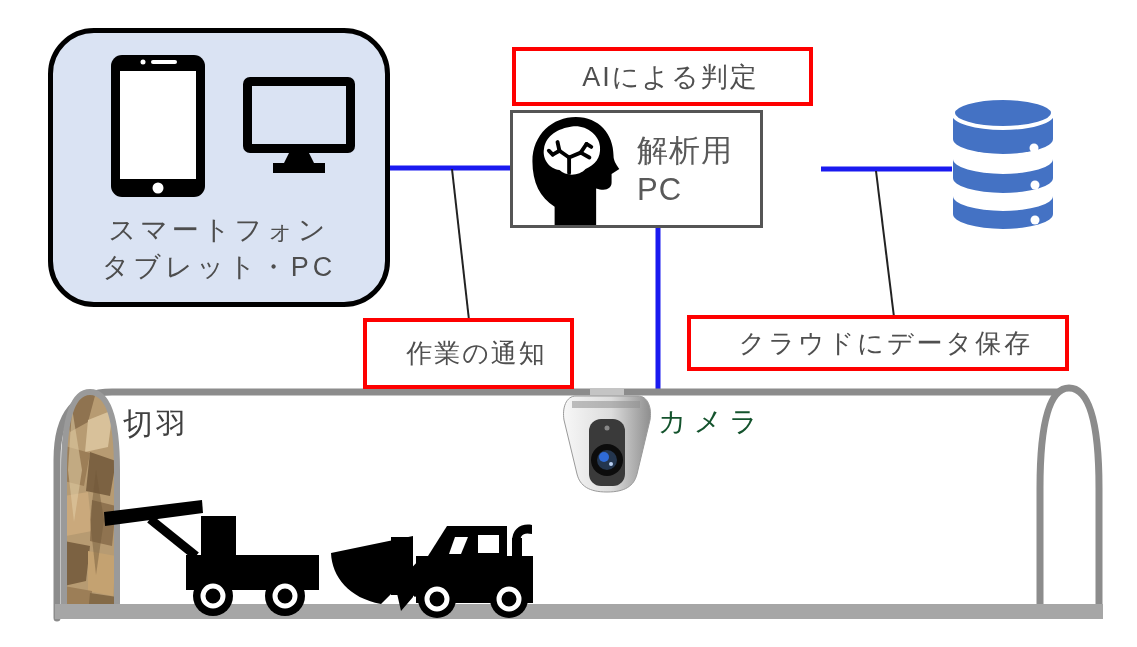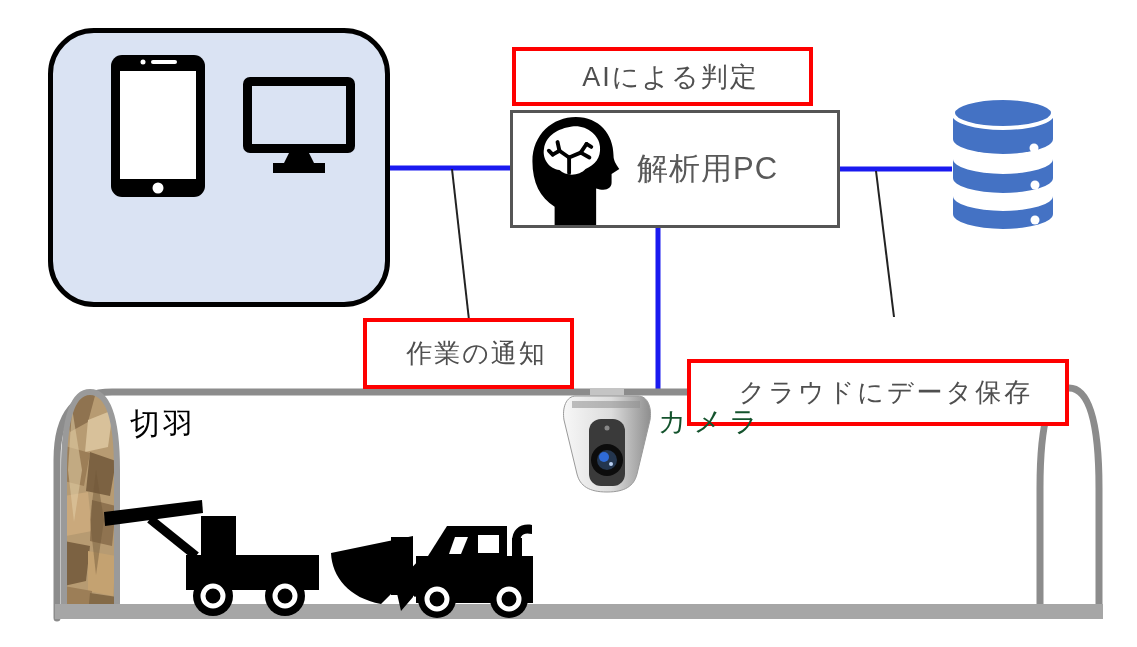--- a/index.html
+++ b/index.html
@@ -16,33 +16,33 @@
     left:0;bottom:16px;width:100%;text-align:center;color:#4d4d4d;
     font-size:27px;line-height:37px;letter-spacing:4px;
   }
   .redbox{
     box-sizing:border-box;border:4px solid #fe0000;background:#fff;
     display:flex;align-items:center;justify-content:center;
     color:#4f4f4f;z-index:3;padding-left:16px;
   }
   .ai-box{left:512px;top:47px;width:301px;height:59px;font-size:27px;letter-spacing:2px;}
   .notify-box{left:363px;top:318px;width:211px;height:71px;font-size:26px;letter-spacing:2px;}
-  .cloud-box{left:687px;top:315px;width:382px;height:67px;font-size:26px;letter-spacing:3px;margin-top:44px;}
+  .cloud-box{left:687px;top:315px;width:382px;height:56px;font-size:26px;letter-spacing:3px;}
   .pc-box{
-    left:510px;top:110px;width:330px;height:118px;box-sizing:border-box;
+    left:510px;top:110px;width:253px;height:118px;box-sizing:border-box;
     border:3px solid #555;background:#fff;z-index:2;overflow:hidden;
   }
   .pc-label{
     left:124px;top:0;height:100%;display:flex;align-items:center;
     color:#595959;font-size:31px;letter-spacing:1px;
   }
   .lines-layer{left:0;top:0;width:1137px;height:647px;z-index:1;pointer-events:none;}
   .db-icon{left:950px;top:95px;z-index:2;}
   .tunnel-layer{left:40px;top:374px;z-index:2;}
-  .face-label{left:130px;top:404px;color:#000000;font-size:30px;letter-spacing:3px;z-index:4;}
+  .face-label{left:123px;top:404px;color:#404040;font-size:30px;letter-spacing:3px;z-index:4;}
   .camera-label{left:658px;top:403px;color:#14532d;font-size:28px;letter-spacing:7px;z-index:4;}
 </style>
 </head>
 <body>
 
 <div class="canvas">
 
   <svg class="abs lines-layer" viewBox="0 0 1137 647" width="1137" height="647">
     <line x1="388" y1="168" x2="514" y2="168" stroke="#1a1af0" stroke-width="5"></line>
     <line x1="821" y1="169" x2="952" y2="169" stroke="#1a1af0" stroke-width="5"></line>
@@ -58,20 +58,24 @@
       <circle cx="36" cy="13" r="2.5" fill="#fff"></circle>
       <rect x="44" y="11" width="26" height="4" rx="2" fill="#fff"></rect>
       <circle cx="51" cy="139" r="5.5" fill="#fff"></circle>
     </svg>
     <svg class="abs" style="left:188px;top:42px;" width="116" height="100" viewBox="0 0 116 100">
       <rect x="2" y="2" width="112" height="76" rx="7" fill="#000"></rect>
       <rect x="11" y="11" width="94" height="58" fill="#dae3f3"></rect>
       <polygon points="48,78 68,78 74,90 42,90" fill="#000"></polygon>
       <rect x="32" y="88" width="52" height="10" fill="#000"></rect>
     </svg>
+    <div class="abs devices-label">
+      <div>スマートフォン</div>
+      <div>タブレット・PC</div>
+    </div>
   </div>
 
   <div class="abs redbox ai-box">
     <span>AIによる判定</span>
   </div>
 
   <div class="abs pc-box">
     <svg class="abs" style="left:8px;top:2px;" width="102" height="112" viewBox="0 0 100 116">
       <path d="M54,2 C78,2 93,20 93,42 C93,47 95,50 99,56 L91,61 L91,70 C91,77 84,79 75,76 L75,116 L32,116 L32,95 C17,86 9,70 9,48 C9,20 30,2 54,2 Z" fill="#000"></path>
       <path d="M50,12 C64,10 78,20 79,33 C80,44 74,52 64,56 C58,63 44,64 37,57 C27,56 19,46 21,35 C23,21 36,14 50,12 Z" fill="#fff"></path>

